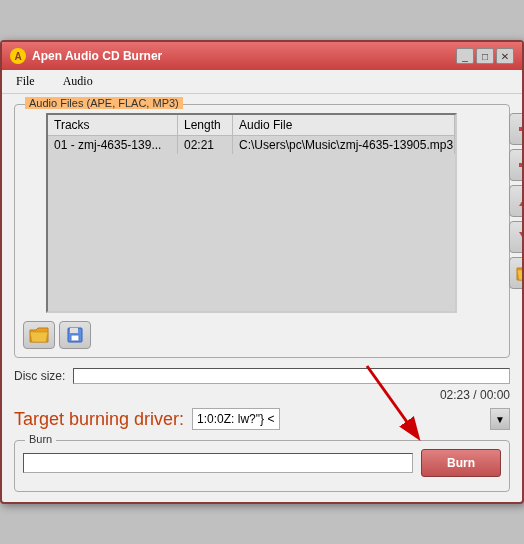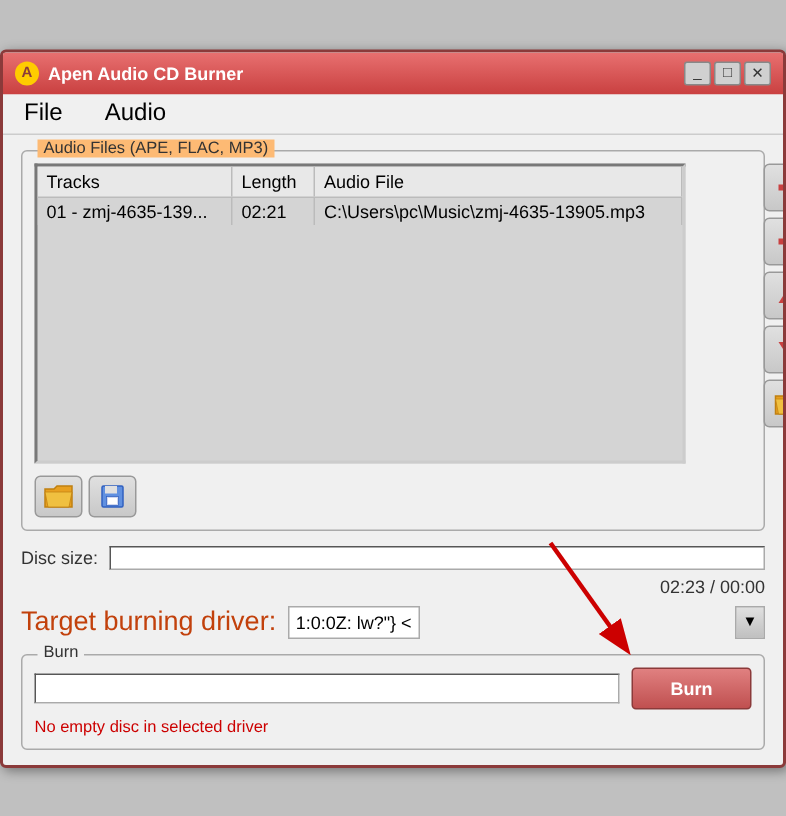--- a/index.html
+++ b/index.html
@@ -67,21 +67,22 @@
     .menu-bar {
       background: #f0f0f0;
       border-bottom: 1px solid #ccc;
       padding: 2px 8px;
       display: flex;
       gap: 16px;
     }
     .menu-item {
       padding: 2px 6px;
       cursor: pointer;
-      font-size: 16px;
+      font-size: 12px;
+      font-family: Liberation Serif, serif;
     }
     .main-content {
       padding: 10px 12px;
     }
     .group-box {
       border: 1px solid #aaa;
       border-radius: 4px;
       padding: 8px;
       margin-bottom: 10px;
       position: relative;
@@ -147,20 +148,21 @@
       border-radius: 4px;
       cursor: pointer;
       display: flex;
       align-items: center;
       justify-content: center;
       font-size: 16px;
     }
     .table-area-wrapper {
       position: relative;
       margin-right: 44px;
+      margin-left: 23px;
     }
     .bottom-icons {
       display: flex;
       gap: 4px;
       margin-top: 8px;
     }
     .small-icon-btn {
       width: 32px;
       height: 28px;
       background: linear-gradient(to bottom, #e0e0e0, #c8c8c8);
@@ -405,21 +407,20 @@
     </div>
 
     <div class="burn-group" style="position:relative;">
       <span class="burn-legend">Burn</span>
       <div class="burn-row">
         <div class="burn-progress">
           <div class="burn-progress-fill"></div>
         </div>
         <div class="burn-button">Burn</div>
       </div>
-      <div class="error-text">No empty disc in selected driver</div>
 
       <svg style="position:absolute;right:72px;top:-80px;pointer-events:none;" width="80" height="90" viewBox="0 0 80 90">
         <defs>
           <marker id="arrowhead" markerWidth="8" markerHeight="8" refX="6" refY="3" orient="auto">
             <polygon points="0 0, 8 3, 0 6" fill="#cc0000"></polygon>
           </marker>
         </defs>
         <line x1="10" y1="5" x2="60" y2="75" stroke="#cc0000" stroke-width="3" marker-end="url(#arrowhead)"></line>
       </svg>
     </div>

